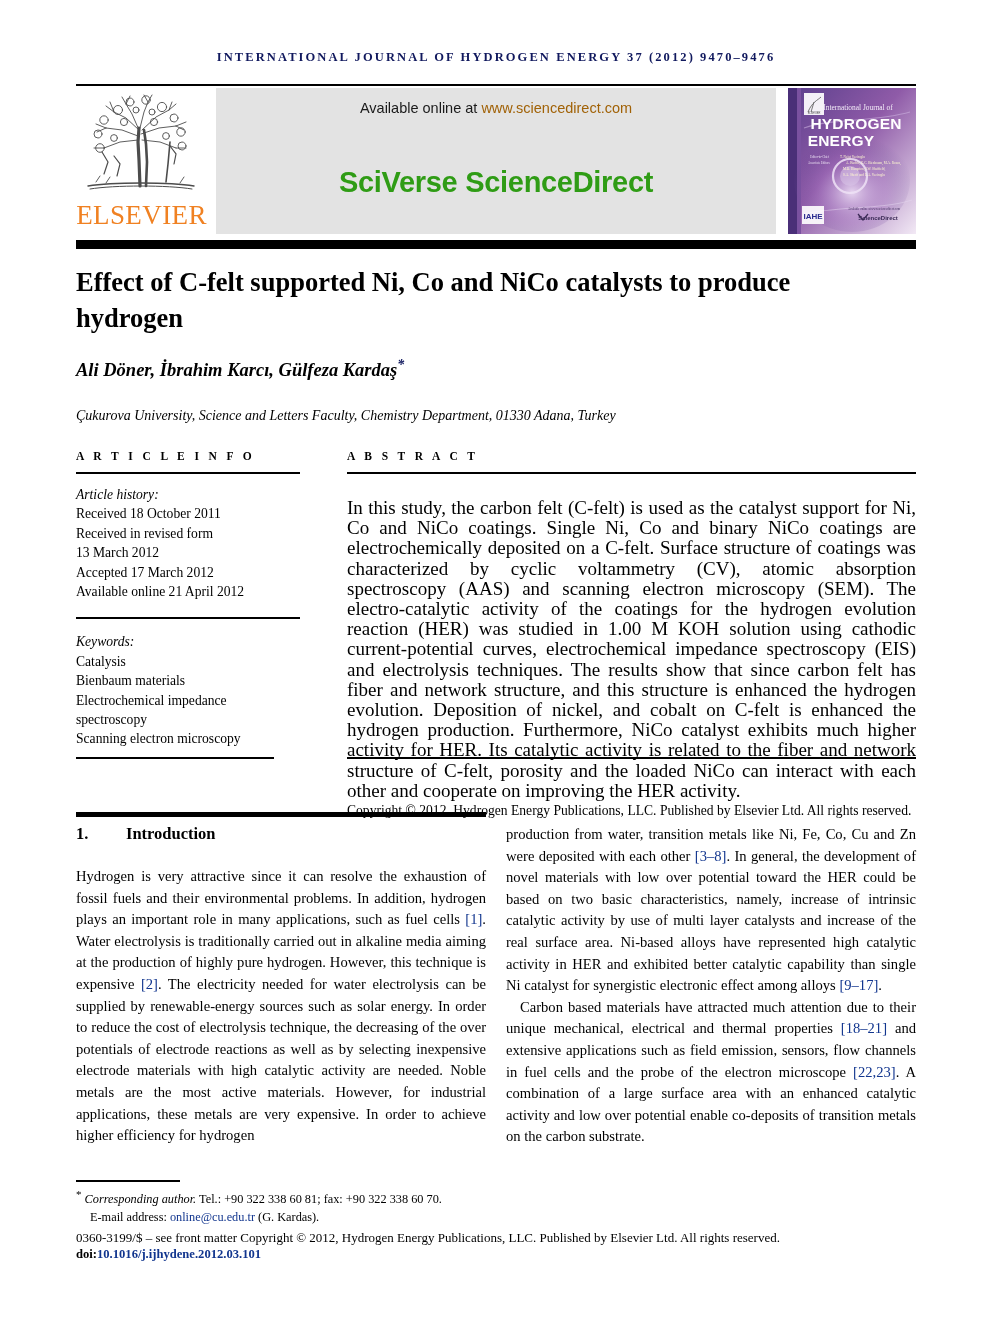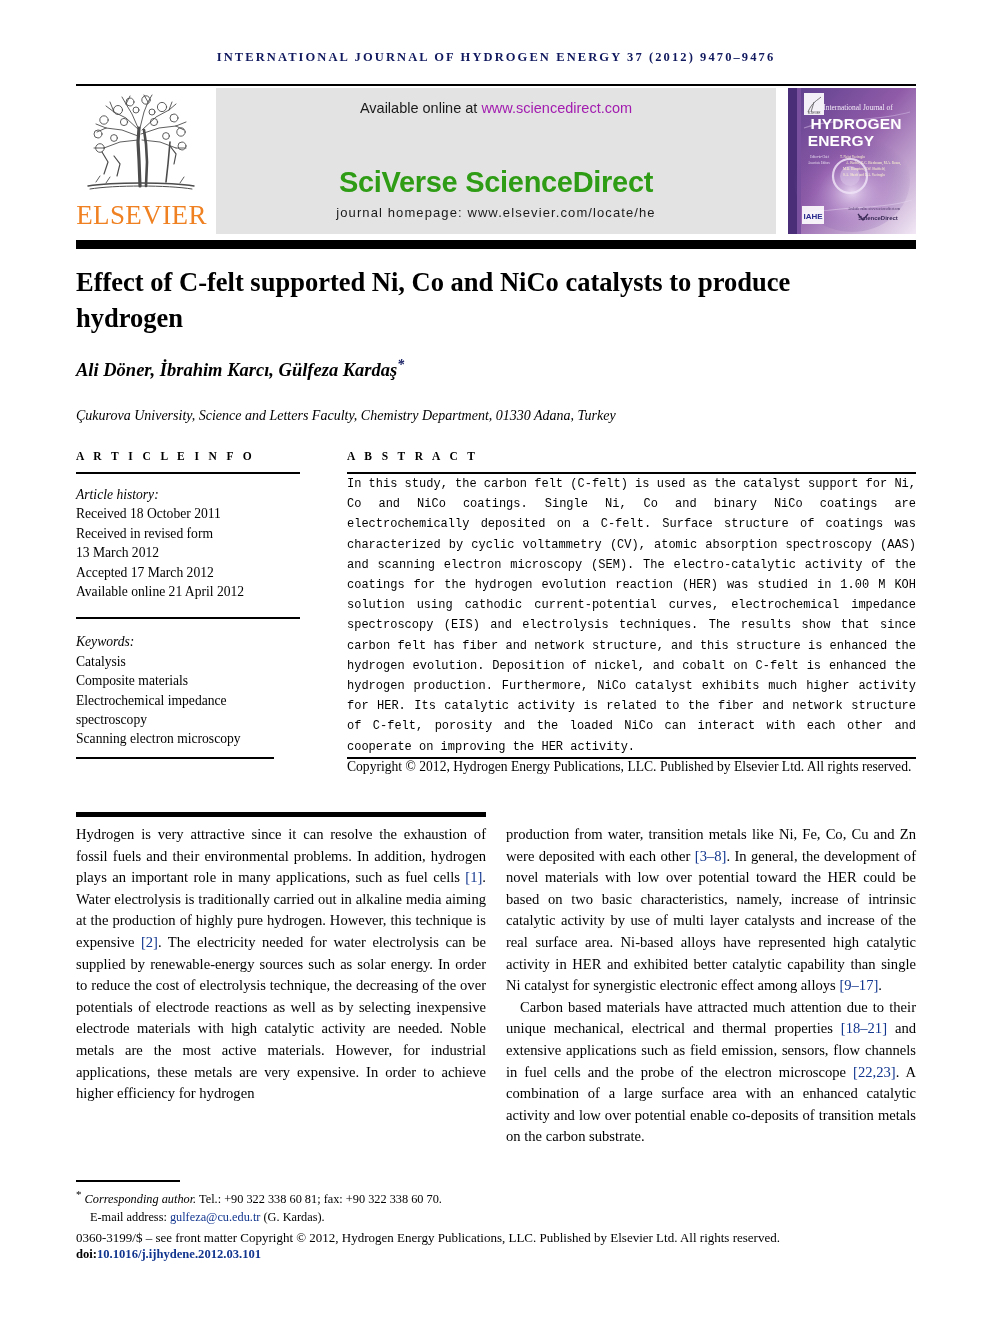--- a/index.html
+++ b/index.html
@@ -103,21 +103,21 @@
   .sd-available {
     position: absolute;
     left: 0; right: 0;
     top: 12px;
     text-align: center;
     font-family: "Liberation Sans", sans-serif;
     font-size: 14.5px;
     color: #1a1a1a;
   }
   .sd-available .url {
-    color: #a21caf;
+    color: #a16207;
   }
   .sd-logo {
     position: absolute;
     left: 0; right: 0;
     top: 38px;
     text-align: center;
     font-family: "Liberation Sans", sans-serif;
     font-weight: bold;
     font-size: 29px;
     color: #2f9c15;
@@ -217,23 +217,23 @@
     font-size: 13.6px;
     line-height: 19.4px;
   }
   .info-body .ital {
     font-style: italic;
   }
   .kw-block {
     margin-top: 13px;
   }
   .abstract-body {
-    margin-top: 0;
-    font-family: Liberation Mono, monospace;
-    font-size: 12px;
+    margin-top: 24px;
+    font-family: Liberation Serif, serif;
+    font-size: 19px;
     line-height: 20.2px;
     text-align: justify;
   }
   .abstract-copy {
     margin-top: 0px;
     font-family: "Liberation Serif", serif;
     font-size: 13.6px;
     line-height: 20.2px;
     text-align: justify;
   }
@@ -406,21 +406,20 @@
         </g>
       </svg>
       <div class="elsevier-word">ELSEVIER</div>
     </div>
 
     <div class="sd-box">
       <div class="sd-available">
         <span>Available online at </span><span class="url">www.sciencedirect.com</span>
       </div>
       <div class="sd-logo">SciVerse ScienceDirect</div>
-      <div class="sd-homepage">journal homepage: www.elsevier.com/locate/he</div>
     </div>
 
     <div class="cover">
       <svg width="128" height="146" viewBox="0 0 128 146" xmlns="http://www.w3.org/2000/svg">
         <defs>
           <linearGradient id="cbg" x1="0" y1="0" x2="1" y2="1">
             <stop offset="0%" stop-color="#5b3f8c"></stop>
             <stop offset="45%" stop-color="#8f5ba8"></stop>
             <stop offset="100%" stop-color="#f2e9f5"></stop>
           </linearGradient>
@@ -478,54 +477,57 @@
       <div>Received 18 October 2011</div>
       <div>Received in revised form</div>
       <div>13 March 2012</div>
       <div>Accepted 17 March 2012</div>
       <div>Available online 21 April 2012</div>
     </div>
     <div class="hr-thin" style="margin-top:16px"></div>
     <div class="info-body kw-block">
       <div class="ital">Keywords:</div>
       <div>Catalysis</div>
-      <div>Composite materials</div>
+      <div>Bienbaum materials</div>
       <div>Electrochemical impedance</div>
       <div>spectroscopy</div>
       <div>Scanning electron microscopy</div>
     </div>
   </div>
 
   <div class="col-right">
     <div class="sec-head">A B S T R A C T</div>
     <div class="hr-thin"></div>
     <div class="abstract-body">In this study, the carbon felt (C-felt) is used as the catalyst support for Ni, Co and NiCo coatings. Single Ni, Co and binary NiCo coatings are electrochemically deposited on a C-felt. Surface structure of coatings was characterized by cyclic voltammetry (CV), atomic absorption spectroscopy (AAS) and scanning electron microscopy (SEM). The electro-catalytic activity of the coatings for the hydrogen evolution reaction (HER) was studied in 1.00 M KOH solution using cathodic current-potential curves, electrochemical impedance spectroscopy (EIS) and electrolysis techniques. The results show that since carbon felt has fiber and network structure, and this structure is enhanced the hydrogen evolution. Deposition of nickel, and cobalt on C-felt is enhanced the hydrogen production. Furthermore, NiCo catalyst exhibits much higher activity for HER. Its catalytic activity is related to the fiber and network structure of C-felt, porosity and the loaded NiCo can interact with each other and cooperate on improving the HER activity.</div>
     <div class="abstract-copy">Copyright © 2012, Hydrogen Energy Publications, LLC. Published by Elsevier Ltd. All rights reserved.</div>
   </div>
 
   <div class="rule-left-bottom"></div>
   <div class="rule-right-bottom"></div>
 
   <div class="bar-intro"></div>
 
   <div class="body-left">
+    <div class="sec-num-head">
+      <span class="num">1.</span><span>Introduction</span>
+    </div>
     <p class="para"><span>Hydrogen is very attractive since it can resolve the exhaustion of fossil fuels and their environmental problems. In addition, hydrogen plays an important role in many applications, such as fuel cells </span><span class="cite">[1]</span><span>. Water electrolysis is traditionally carried out in alkaline media aiming at the production of highly pure hydrogen. However, this technique is expensive </span><span class="cite">[2]</span><span>. The electricity needed for water electrolysis can be supplied by renewable-energy sources such as solar energy. In order to reduce the cost of electrolysis technique, the decreasing of the over potentials of electrode reactions as well as by selecting inexpensive electrode materials with high catalytic activity are needed. Noble metals are the most active materials. However, for industrial applications, these metals are very expensive. In order to achieve higher efficiency for hydrogen</span></p>
   </div>
 
   <div class="body-right">
     <p class="para"><span>production from water, transition metals like Ni, Fe, Co, Cu and Zn were deposited with each other </span><span class="cite">[3–8]</span><span>. In general, the development of novel materials with low over potential toward the HER could be based on two basic characteristics, namely, increase of intrinsic catalytic activity by use of multi layer catalysts and increase of the real surface area. Ni-based alloys have represented high catalytic activity in HER and exhibited better catalytic capability than single Ni catalyst for synergistic electronic effect among alloys </span><span class="cite">[9–17]</span><span>.</span></p>
     <p class="para"><span>Carbon based materials have attracted much attention due to their unique mechanical, electrical and thermal properties </span><span class="cite">[18–21]</span><span> and extensive applications such as field emission, sensors, flow channels in fuel cells and the probe of the electron microscope </span><span class="cite">[22,23]</span><span>. A combination of a large surface area with an enhanced catalytic activity and low over potential enable co-deposits of transition metals on the carbon substrate.</span></p>
   </div>
 
   <div class="foot-rule"></div>
   <div class="footnotes">
     <div class="fn-line">
       <span class="fn-star">*</span>
       <span class="fn-ital">Corresponding author.</span><span> Tel.: +90 322 338 60 81; fax: +90 322 338 60 70.</span>
     </div>
     <div class="fn-line" style="padding-left:14px">
-      <span>E-mail address: </span><span class="link">gulfeza@cu.edu.tr</span><span> (G. Kardas).</span>
+      <span>E-mail address: </span><span class="link">online@cu.edu.tr</span><span> (G. Kardas).</span>
     </div>
   </div>
   <div class="copyright-line">0360-3199/$ – see front matter Copyright © 2012, Hydrogen Energy Publications, LLC. Published by Elsevier Ltd. All rights reserved.</div>
   <div class="doi-line"><span>doi:</span><span class="link">10.1016/j.ijhydene.2012.03.101</span></div>
 
 </div>
 
 </body></html>

